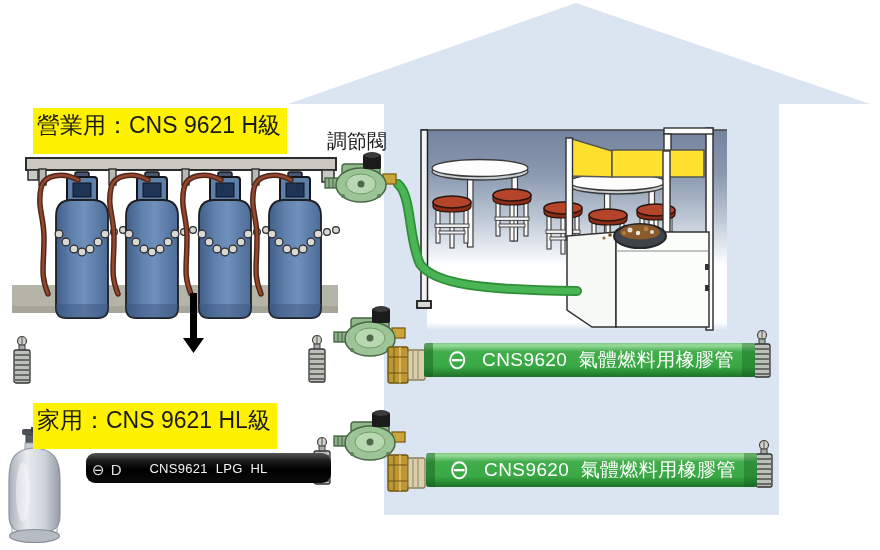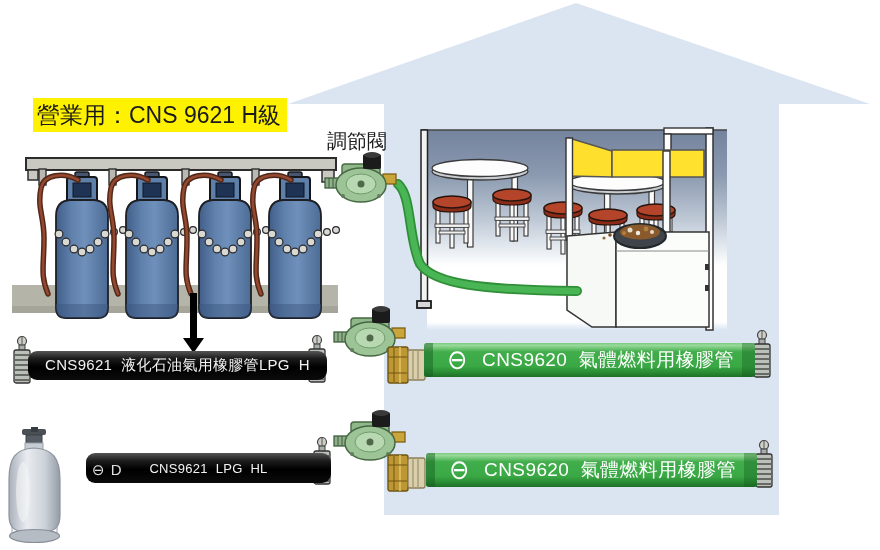--- a/index.html
+++ b/index.html
@@ -1,19 +1,19 @@
 <!DOCTYPE html>
 <html><head>
 <meta charset="utf-8">
 <style>
   html,body{margin:0;padding:0;background:#fff;}
   #stage{position:relative;width:880px;height:550px;overflow:hidden;background:#fff;
          font-family:"Liberation Sans","DejaVu Sans",sans-serif;}
   .abs{position:absolute;}
-  .hl{background:#fff200;color:#1a1a1a;font-size:23px;line-height:30px;padding:2px 6px 2px 4px;white-space:nowrap;}
+  .hl{background:#fff200;color:#1a1a1a;font-size:23px;line-height:30px;padding:2px 6px 14px 4px;white-space:nowrap;margin-top:10px;}
   .plain{color:#1c1c1c;white-space:nowrap;}
   .barblk{position:absolute;border-radius:9px;
      background:linear-gradient(180deg,#565656 0%,#1c1c1c 26%,#000 55%,#0b0b0b 100%);
      display:flex;align-items:center;justify-content:center;}
   .barblk .t{color:#f2f2f2;font-size:15px;letter-spacing:0.3px;white-space:pre;}
   .bargrn{position:absolute;border-radius:3px;
      background:linear-gradient(180deg,#7ecb81 0%,#98da9a 7%,#41ad4b 26%,#3aa945 68%,#2c9036 84%,#1d7026 100%);
      display:flex;align-items:center;}
   .bargrn .t{color:#fff;font-size:19px;letter-spacing:0.4px;white-space:pre;}
   .bargrn:before{content:"";position:absolute;left:0;top:0;bottom:0;width:9px;
@@ -213,25 +213,23 @@
   <use href="#brassfit" x="388" y="451"></use>
 
   <use href="#ribconn" x="13" y="337"></use>
   <use href="#ribconn" x="308" y="336"></use>
   <use href="#ribconn" x="313" y="438"></use>
   <use href="#ribconn" x="753" y="331"></use>
   <use href="#ribconn" x="755" y="441"></use>
 </svg>
 
 <div class="abs hl" style="left:33px;top:98px">營業用：CNS 9621 H級</div>
+<div class="abs hl" style="left:33px;top:393px">家用：CNS 9621 HL級</div>
 <div class="abs plain" style="left:327px;top:128px;font-size:20px">調節閥</div>
 
-<div class="barblk" style="left:28px;top:351px;width:299px;height:29px">
-  <span class="t">CNS9621  液化石油氣用橡膠管LPG  H</span>
-</div>
 
 <div class="barblk" style="left:86px;top:453px;width:245px;height:30px">
   <span class="bmark">⊖ D</span>
   <span class="t" style="font-size:13px">CNS9621  LPG  HL</span>
 </div>
 
 <div class="bargrn" style="left:424px;top:343px;width:331px;height:34px">
   <span class="gmark">⊖</span>
   <span class="t">CNS9620  氣體燃料用橡膠管</span>
 </div>

